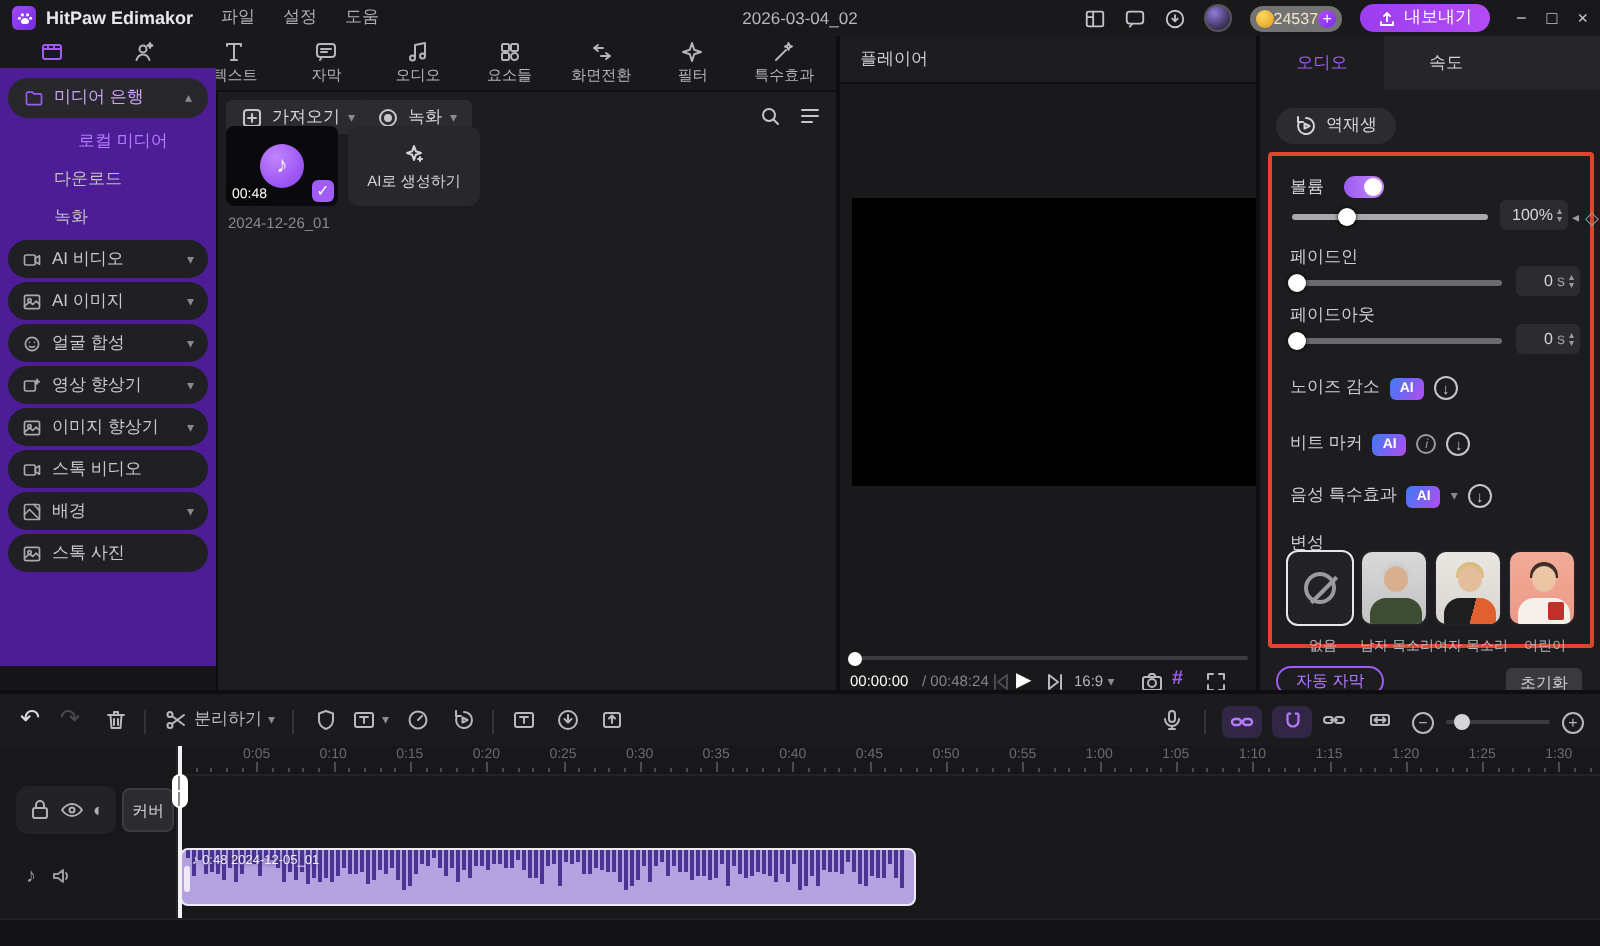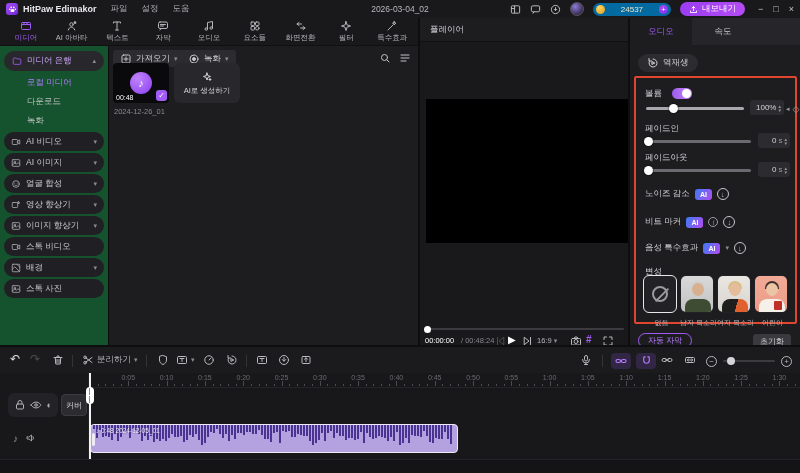--- a/index.html
+++ b/index.html
@@ -9,37 +9,37 @@
   svg{display:block;}
   
   .titlebar{position:absolute;top:0;left:0;right:0;height:18px;background:#19191b;display:flex;align-items:center;padding:0 6px;z-index:30;}
   .logo{width:12px;height:12px;border-radius:3px;background:linear-gradient(135deg,#a44cf5,#6f2bd8);display:flex;align-items:center;justify-content:center;margin-right:5px;}
   .app-name{font-size:9px;font-weight:bold;color:#e8e8ec;margin-right:14px;white-space:nowrap;}
   .menus{display:flex;gap:14px;font-size:8.5px;color:#aeaeb4;}
   .tb-date{position:absolute;left:0;right:0;text-align:center;font-size:8.5px;color:#b8b8bd;pointer-events:none;}
   .tb-right{margin-left:auto;display:flex;align-items:center;gap:9px;z-index:2;}
   .tb-ic{color:#c5c5ca;}
   .avatar{width:14px;height:14px;border-radius:50%;background:radial-gradient(circle at 35% 30%,#8f7bd8,#3a2e56 70%);border:1px solid #555;}
-  .coin-pill{height:13px;background:#0369a1;border-radius:7px;display:flex;align-items:center;gap:16px;padding:0 3px;}
+  .coin-pill{height:13px;background:#737373;border-radius:7px;display:flex;align-items:center;gap:0;padding:0 3px;}
   .coin{width:9px;height:9px;border-radius:50%;background:radial-gradient(circle at 35% 30%,#ffd75e,#e09a1e);}
   .coin-num{font-size:8px;color:#f0e6c8;}
   .coin-plus{width:9px;height:9px;border-radius:50%;background:linear-gradient(135deg,#b44cf5,#7b2ff0);color:#fff;font-size:8px;line-height:9px;text-align:center;}
   .export-btn{height:14px;border-radius:8px;background:linear-gradient(90deg,#9b3df0,#b44cf5);display:flex;align-items:center;gap:4px;padding:0 9px;color:#fff;font-size:8.5px;}
   .win-ctl{display:flex;gap:10px;font-size:9px;color:#c5c5ca;margin-left:4px;}
   
   .ribbon{position:absolute;top:18px;left:0;width:418px;height:28px;background:#19191b;display:flex;align-items:center;padding:0 4px;gap:2px;border-bottom:1px solid #101012;}
   .rtab{width:44px;display:flex;flex-direction:column;align-items:center;gap:1px;color:#b5b5ba;font-size:7.5px;}
   .rtab .ric{height:12px;display:flex;align-items:center;}
   .rtab.active{color:#a05cf5;}
   
-  .sidebar{position:absolute;top:46px;left:0;width:108px;height:299px;background:#14532d;overflow:hidden;}
+  .sidebar{position:absolute;top:34px;left:0;width:108px;height:299px;background:#4c1d95;overflow:hidden;}
   .bank-header{margin:5px 4px 2px 4px;height:20px;border-radius:10px;background:#28282c;display:flex;align-items:center;padding:0 8px;gap:5px;}
   .bank-header .lbl{font-size:8.5px;color:#c9a5f7;flex:1;}
   .bank-item{height:19px;display:flex;align-items:center;padding-left:27px;font-size:8.5px;color:#c0c0c5;}
-  .bank-item.active{color:#b57bff;}
+  .bank-item.active{color:#b57bff;margin-left:12px;}
   .group-item{margin:2px 4px;height:19px;border-radius:10px;background:#202024;display:flex;align-items:center;padding:0 7px;gap:5px;font-size:8.5px;color:#c8c8cd;}
   .group-item .gi{color:#a8a8ad;}
   .group-item .lbl{flex:1;white-space:nowrap;}
   .chev{font-size:7px;color:#8a8a90;}
   .media-panel{position:absolute;top:46px;left:108px;width:310px;height:299px;background:#1d1d20;border-left:1px solid #0e0e10;}
   .mp-btn{position:absolute;height:17px;background:#2c2c30;border-radius:3px;display:flex;align-items:center;gap:4px;padding:0 7px;font-size:8.5px;color:#d5d5d9;}
   .media-card{position:absolute;left:4px;top:17px;width:56px;height:40px;background:#0a0a0c;border-radius:4px;}
   .note-circle{position:absolute;left:17px;top:9px;width:22px;height:22px;border-radius:50%;background:radial-gradient(circle at 35% 30%,#c084fc,#8b3ef0);display:flex;align-items:center;justify-content:center;color:#fff;font-size:11px;}
   .dur{position:absolute;left:3px;bottom:2px;font-size:7px;color:#fff;text-shadow:0 0 2px #000;}
   .check-badge{position:absolute;right:2px;bottom:2px;width:11px;height:11px;border-radius:3px;background:#a05cf5;color:#fff;font-size:8px;line-height:11px;text-align:center;}

